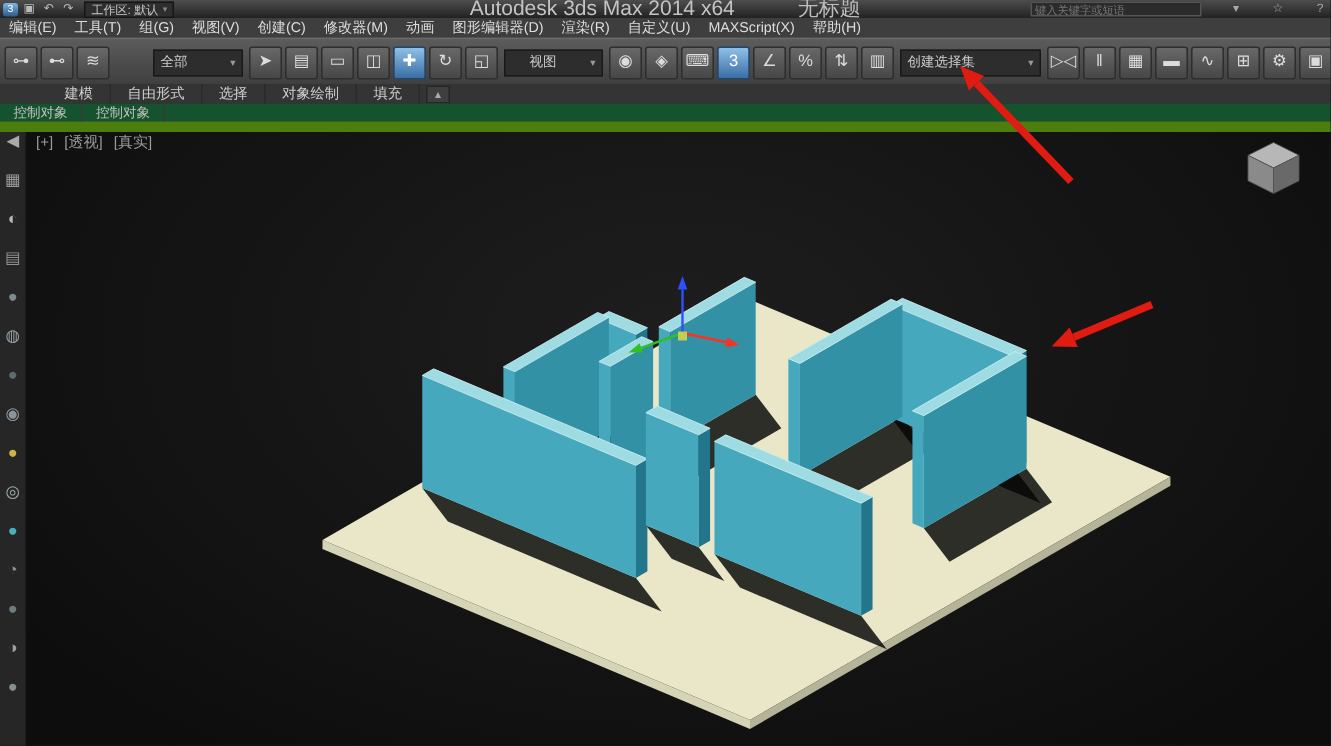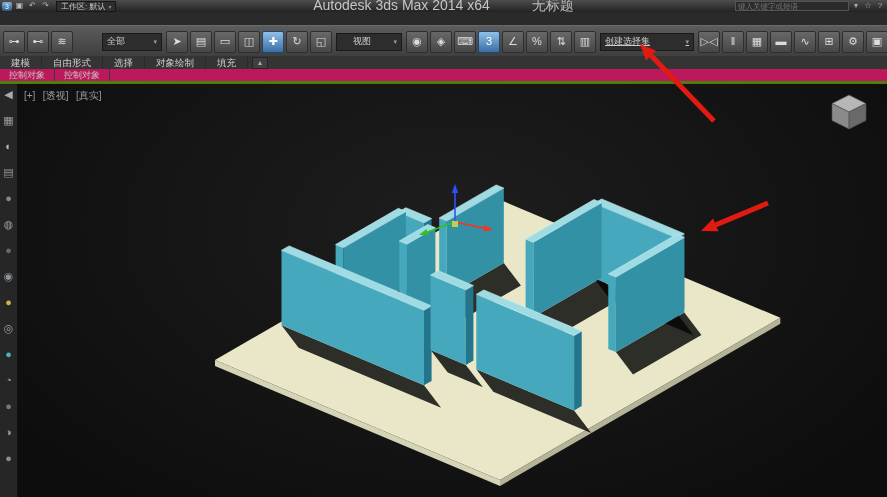--- a/index.html
+++ b/index.html
@@ -11,21 +11,21 @@
     background:linear-gradient(#4d4d4d,#222);display:flex;align-items:center;z-index:5;}
   .tb-left{display:flex;align-items:center;gap:2px;padding-left:2px;}
   .app-icon{width:10px;height:9px;background:linear-gradient(#7fb4e0,#2a5a8a);color:#fff;
     font-size:7px;line-height:9px;text-align:center;border-radius:2px;}
   .qat-btn{color:#bbb;font-size:8px;line-height:10px;width:11px;text-align:center;}
   .ws-dd{display:flex;align-items:center;gap:3px;background:#2e2e2e;border:1px solid #161616;
     color:#c8c8c8;font-size:8px;height:9px;padding:0 4px;margin-left:3px;}
   .ws-dd b{color:#888;font-size:6px;font-weight:normal;}
   .tb-center{position:absolute;left:0;right:0;text-align:center;color:#c4c4c4;font-size:14px;pointer-events:none;}
   .tb-center .doc{margin-left:42px;color:#bdbdbd;}
-  .tb-right{position:absolute;right:2px;top:1px;display:flex;align-items:center;gap:2px;}
+  .tb-right{position:absolute;right:2px;top:1px;display:flex;align-items:center;gap:18px;}
   .ic-search{width:108px;height:8px;background:#2b2b2b;border:1px solid #555;color:#aaa;
     font-size:7.5px;padding:0 2px;font-family:"Liberation Sans",sans-serif;}
   .ic-ico{color:#aaa;font-size:8px;line-height:10px;width:10px;text-align:center;}
 
   
   .menubar{position:absolute;left:0;top:12px;right:0;height:13px;background:#3e3e3e;
     border-bottom:1px solid #2a2a2a;display:flex;align-items:center;z-index:5;}
   .menu-item{color:#ddd;font-size:9.5px;padding:0 6px;line-height:13px;}
 
   
@@ -36,27 +36,27 @@
     border:1px solid #2e2e2e;border-radius:2px;color:#dcdcdc;font-size:11px;line-height:19px;
     text-align:center;flex:none;}
   .tb-active{background:linear-gradient(#8fc0e8,#3a6ea5);border-color:#24466b;color:#fff;}
   .tb-dd{height:16px;margin:0 3px;background:#2d2d2d;border:1px solid #191919;color:#ccc;
     font-size:9px;display:flex;align-items:center;justify-content:space-between;
     padding:0 4px;flex:none;}
   .tb-dd b{color:#999;font-size:7px;font-weight:normal;margin-left:4px;}
 
   
   .ribbon-tabs{position:absolute;left:0;top:56px;right:0;height:13px;background:#343434;
-    border-bottom:1px solid #262626;display:flex;align-items:center;z-index:5;}
+    border-bottom:1px solid #262626;display:flex;align-items:center;z-index:5;padding-left:32px;}
   .rtabs{display:flex;height:100%;}
   .ribbon-tab{color:#cfcfcf;font-size:9.5px;line-height:13px;padding:0 11px;border-right:1px solid #2a2a2a;}
   .ribbon-min{color:#aaa;font-size:8px;width:14px;height:10px;line-height:10px;text-align:center;
     background:#3f3f3f;border:1px solid #262626;margin-left:4px;}
-  .ribbon-sub{position:absolute;left:0;top:69px;right:0;height:12px;background:#be185d;
-    border-bottom:3px solid #4d7c0f;display:flex;align-items:center;z-index:5;}
+  .ribbon-sub{position:absolute;left:0;top:69px;right:0;height:12px;background:#14532d;
+    border-bottom:7px solid #4d7c0f;display:flex;align-items:center;z-index:5;}
   .ribbon-subtab{color:#c2c2c2;font-size:9px;line-height:12px;padding:0 9px;border-right:1px solid #3a3a3a;}
 
   
   .leftbar{position:absolute;left:0;top:81px;bottom:0;width:17px;background:#262626;
     border-right:1px solid #111;display:flex;flex-direction:column;align-items:center;z-index:4;}
   .lt-icon{width:17px;height:26px;line-height:26px;text-align:center;font-size:11px;}
 
   
   .viewport{position:absolute;left:17px;top:81px;right:0;bottom:0;
     background:radial-gradient(ellipse at 50% 35%,#1e1e1e 0%,#0d0d0d 90%);}
@@ -85,20 +85,34 @@
       <span>Autodesk 3ds Max 2014 x64</span><span class="doc">无标题</span>
     </div>
     <div class="tb-right">
       <input class="ic-search" placeholder="键入关键字或短语" style="">
       <span class="ic-ico">▾</span>
       <span class="ic-ico">☆</span>
       <span class="ic-ico">?</span>
     </div>
   </div>
 
+  <div class="menubar">
+      <span class="menu-item">编辑(E)</span>
+      <span class="menu-item">工具(T)</span>
+      <span class="menu-item">组(G)</span>
+      <span class="menu-item">视图(V)</span>
+      <span class="menu-item">创建(C)</span>
+      <span class="menu-item">修改器(M)</span>
+      <span class="menu-item">动画</span>
+      <span class="menu-item">图形编辑器(D)</span>
+      <span class="menu-item">渲染(R)</span>
+      <span class="menu-item">自定义(U)</span>
+      <span class="menu-item">MAXScript(X)</span>
+      <span class="menu-item">帮助(H)</span>
+    </div>
 
   <div class="toolbar">
       <div class="tb-btn">⊶</div>
       <div class="tb-btn">⊷</div>
       <div class="tb-btn">≋</div>
       <div class="tb-dd" style="width: 50px; margin-left: 28px;">
         <span>全部</span>
         <b>▾</b>
       </div>
       <div class="tb-btn">➤</div>
@@ -113,21 +127,21 @@
         <b>▾</b>
       </div>
       <div class="tb-btn">◉</div>
       <div class="tb-btn">◈</div>
       <div class="tb-btn">⌨</div>
       <div class="tb-btn tb-active">3</div>
       <div class="tb-btn">∠</div>
       <div class="tb-btn">%</div>
       <div class="tb-btn">⇅</div>
       <div class="tb-btn">▥</div>
-      <div class="tb-dd" style="width: 84px; text-decoration: underline;">
+      <div class="tb-dd" style="width: 84px;">
         <span>创建选择集</span>
         <b>▾</b>
       </div>
       <div class="tb-btn">▷◁</div>
       <div class="tb-btn">‖</div>
       <div class="tb-btn">▦</div>
       <div class="tb-btn">▬</div>
       <div class="tb-btn">∿</div>
       <div class="tb-btn">⊞</div>
       <div class="tb-btn">⚙</div>

